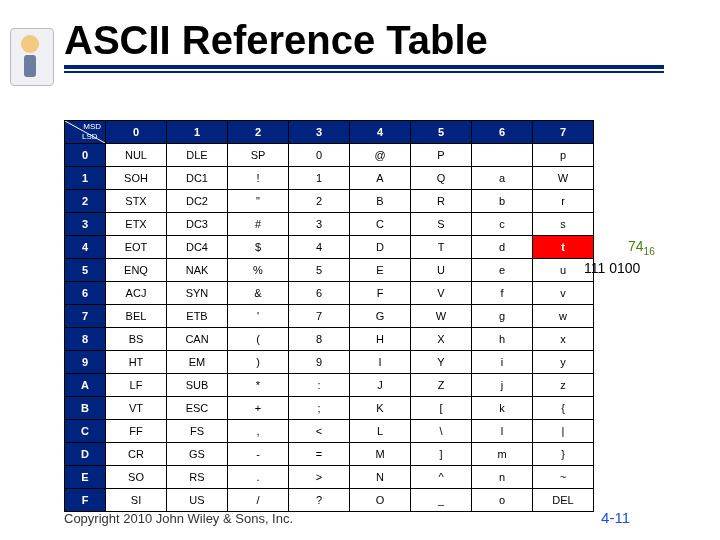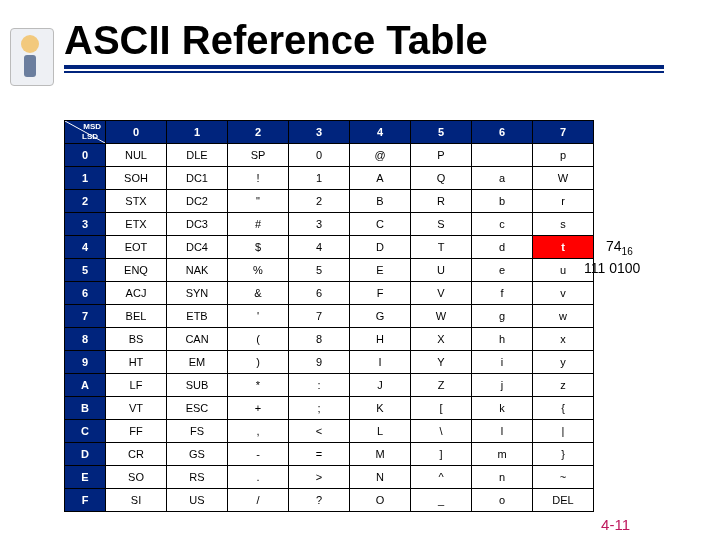--- a/index.html
+++ b/index.html
@@ -9,30 +9,30 @@
   .rule{height:4px;background:#00247d;margin:2px 0 0 64px;width:600px}
   .sub-rule{height:2px;background:#00247d;margin-top:2px;margin-left:64px;width:600px}
   .logo{position:absolute;left:10px;top:28px;width:42px;height:56px;background:#eef0f4;border:1px solid #bbb;border-radius:4px}
   .logo:before{content:"";position:absolute;left:10px;top:6px;width:18px;height:18px;border-radius:50%;background:#f2c97d}
   .logo:after{content:"";position:absolute;left:13px;top:26px;width:12px;height:22px;background:#6b7e9e;border-radius:3px}
   .table-wrap{position:absolute;left:64px;top:120px}
   table.ascii{border-collapse:collapse;table-layout:fixed}
   table.ascii td,table.ascii th{border:1px solid #000;text-align:center;vertical-align:middle;font-size:11px;padding:0;height:22px;width:60px;overflow:hidden}
   table.ascii th{background:#00247d;color:#fff;font-weight:bold}
   table.ascii td.rowhdr{background:#00247d;color:#fff;font-weight:bold;width:40px}
-  table.ascii th.corner{background:#00247d;color:#fff;font-weight:bold;width:40px;position:relative;font-size:8px;line-height:8px}
+  table.ascii th.corner{background:#00247d;color:#fff;font-weight:normal;width:40px;position:relative;font-size:8px;line-height:8px}
   .corner .msd{position:absolute;right:4px;top:2px}
   .corner .lsd{position:absolute;left:17px;bottom:2px}
   .corner svg{position:absolute;left:0;top:0;width:100%;height:100%}
   td.hi{background:#ff0000;color:#fff;font-weight:bold}
-  .side{position:absolute;left:606px;top:238px;font-size:14px;color:#000000}
+  .side{position:absolute;left:628px;top:238px;font-size:14px;color:#4d7c0f}
   .side .sub{font-size:10px;vertical-align:sub}
   .side2{position:absolute;left:584px;top:260px;font-size:14px;color:#000}
   .footer{position:absolute;left:64px;bottom:14px;font-size:13px;color:#333}
-  .pagenum{position:absolute;right:22px;bottom:7px;font-size:15px;color:#be185d}
+  .pagenum{position:absolute;right:22px;bottom:14px;font-size:15px;color:#1d4ed8}
 </style>
 </head>
 <body>
 
 <div class="slide">
   <div class="logo"></div>
   <div class="title-wrap">
     <h1 class="title">ASCII Reference Table</h1>
   </div>
   <div class="rule"></div>
@@ -238,14 +238,15 @@
           </tr>
         </tbody>
     </table>
   </div>
 
   <div class="side">
     <span>74</span><span class="sub">16</span>
   </div>
   <div class="side2">111 0100</div>
 
+  <div class="footer">Copyright 2010 John Wiley &amp; Sons, Inc.</div>
   <div class="pagenum">4-11</div>
 </div>
 
 </body></html>

